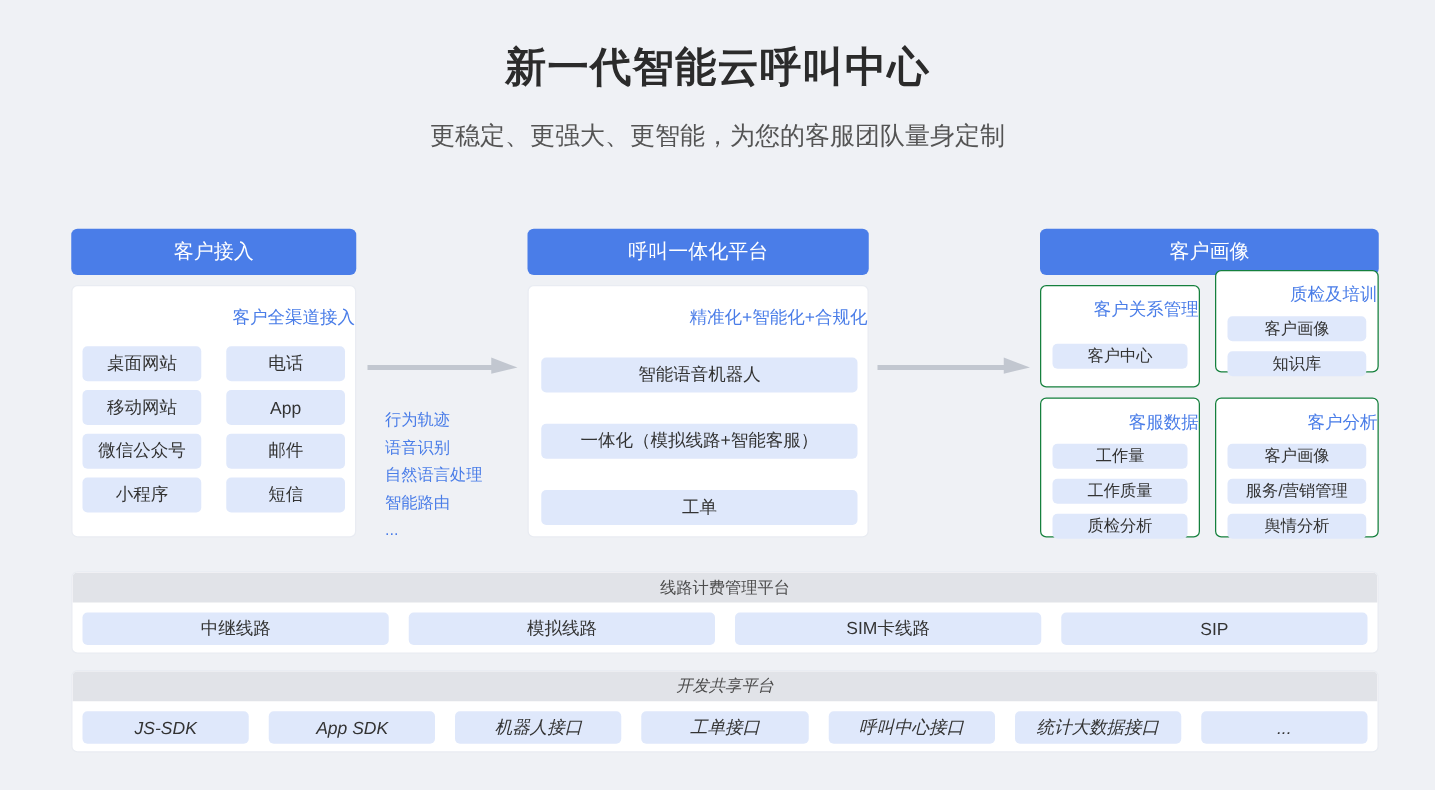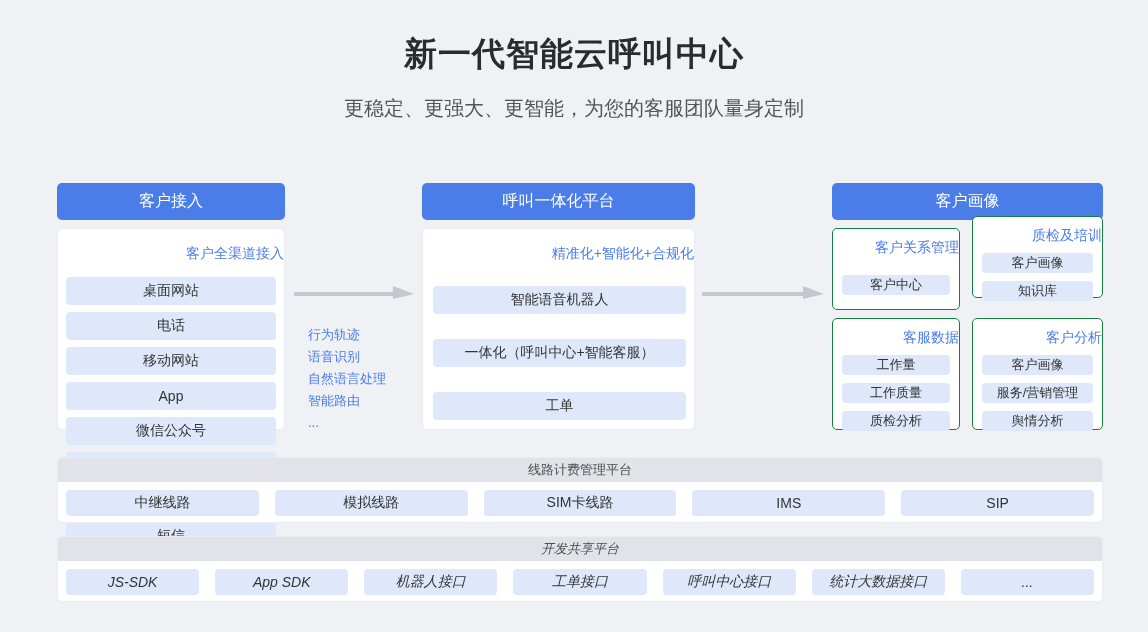--- a/index.html
+++ b/index.html
@@ -16,21 +16,21 @@
   .hdr-left{ left:57px; width:228px;}
   .hdr-mid{ left:422px; width:273px;}
   .hdr-right{ left:832px; width:271px;}
 
   .panel{ position:absolute; background:#fff; border:1px solid #e9ecf2; border-radius:5px;}
   .panel-title{ text-align:right; color:#4a7de8; font-size:14px; margin-top:16px;}
 
   .panel-left{ left:57px; top:228px; width:228px; height:202px;}
   .chip{ background:#dfe8fb; border-radius:4px; color:#333; display:flex;
          align-items:center; justify-content:center; font-size:14px;}
-  .grid2{ display:grid; grid-template-columns:1fr; gap:7px 20px; padding:14px 8px 0 8px;}
+  .grid2{ display:grid; grid-template-columns:1fr 1fr; gap:7px 20px; padding:14px 8px 0 8px;}
   .grid2 .chip{ height:28px;}
 
   .flow{ position:absolute; left:293px; top:284px; width:125px;}
   .flow-list{ margin:20px 0 0 15px; list-style:none;}
   .flow-list li{ font-size:13px; color:#4a7de8; line-height:22px;}
 
   .arrow2{ position:absolute; left:701px; top:284px;}
 
   .panel-mid{ left:422px; top:228px; width:273px; height:202px;}
   .panel-mid .chip{ position:absolute; left:10px; width:253px; height:28px;}
@@ -89,21 +89,21 @@
       <li>语音识别</li>
       <li>自然语言处理</li>
       <li>智能路由</li>
       <li>...</li>
     </ul>
   </div>
 
   <div class="panel panel-mid">
     <div class="panel-title">精准化+智能化+合规化</div>
     <div class="chip mchip1">智能语音机器人</div>
-    <div class="chip mchip2">一体化（呼叫中心+智能客服）</div>
+    <div class="chip mchip2">一体化（模拟线路+智能客服）</div>
     <div class="chip mchip3">工单</div>
   </div>
 
   <div class="arrow2">
     <svg width="124" height="16">
       <line x1="1" y1="10" x2="106" y2="10" stroke="#c2c7d0" stroke-width="4"></line>
       <polygon points="102,2 123,10 102,15" fill="#c2c7d0"></polygon>
     </svg>
   </div>
 
@@ -128,21 +128,20 @@
     <div class="chip">服务/营销管理</div>
     <div class="chip">舆情分析</div>
   </div>
 
   <div class="bar bar1">
     <div class="bar-strip">线路计费管理平台</div>
     <div class="bar-chips">
       <div class="chip">中继线路</div>
       <div class="chip">模拟线路</div>
       <div class="chip">SIM卡线路</div>
-      <div class="chip">IMS</div>
       <div class="chip">SIP</div>
     </div>
   </div>
 
   <div class="bar bar2">
     <div class="bar-strip">开发共享平台</div>
     <div class="bar-chips">
       <div class="chip">JS-SDK</div>
       <div class="chip">App SDK</div>
       <div class="chip">机器人接口</div>

